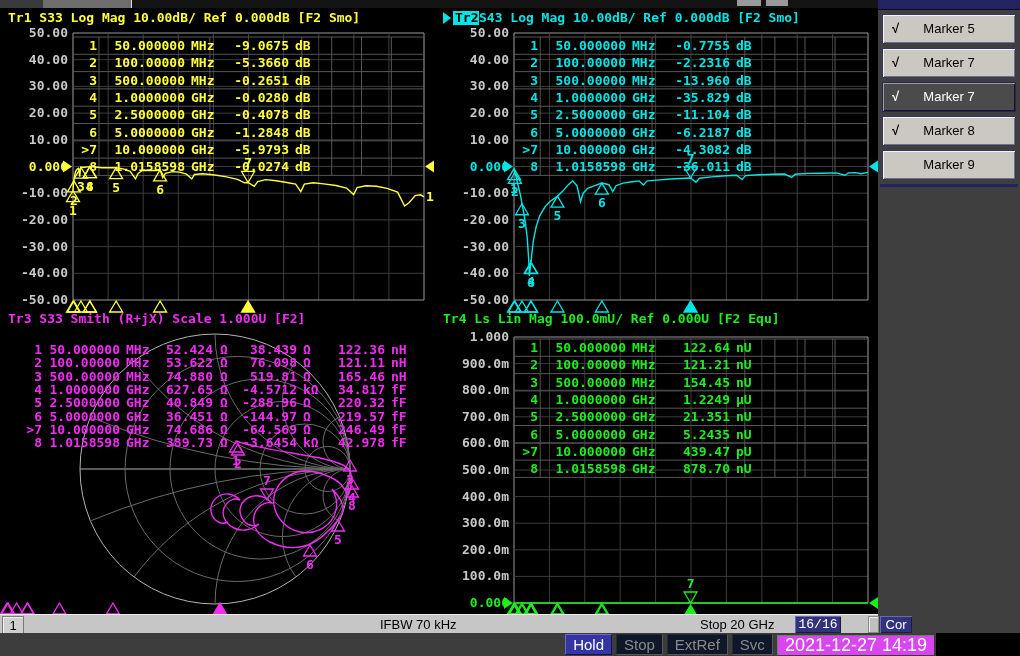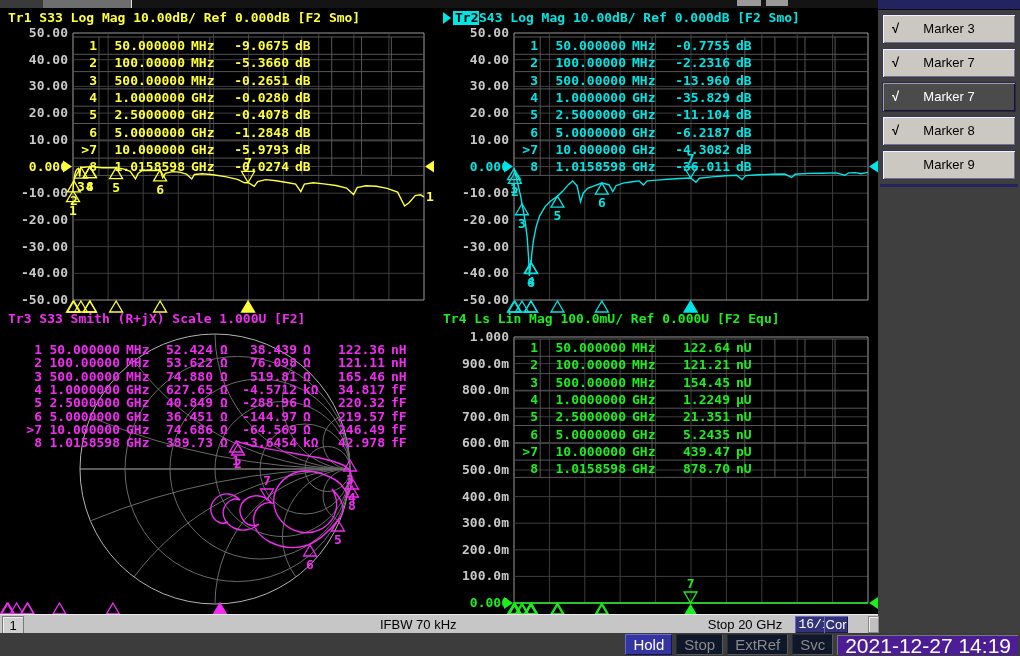--- a/index.html
+++ b/index.html
@@ -24,38 +24,38 @@
   .sk-sep{height:3px;background:#23235f;margin:4px 2px 0;}
   
   #status-bar{position:absolute;left:0;top:614px;width:878px;height:19px;background:#c6c6c6;
       border-top:1px solid #ececec;border-bottom:1px solid #6f6f6f;
       font-size:13px;color:#000;}
   #status-bar span{position:absolute;top:1px;line-height:17px;}
   .ch-box{left:2px;width:20px;text-align:center;border:1px solid #7a7a7a;
       box-shadow:inset 1px 1px 0 #efefef;background:#cfcfcf;}
   .sb-start{left:32px;margin-top:46px;}
   .sb-ifbw{left:360px;margin-left:20px;}
-  .sb-stop{left:700px;width:90px;text-align:center;}
+  .sb-stop{left:700px;width:90px;text-align:left;}
   .badge{background:#33337d;color:#fff;text-align:center;
       box-shadow:inset 1px 1px 0 #6a6ab0, inset -1px -1px 0 #1a1a45;}
   .sb-sweep{left:795px;width:46px;font-family:Liberation Mono, monospace;}
-  .sb-cor{left:824px;width:24px;}
+  .sb-cor{left:880px;width:32px;}
   .sb-sq{left:868px;width:9px;height:15px;background:#c0c0c0;border:1px solid #888;
       box-shadow:inset 1px 1px 0 #eee;}
   
-  #instr-bar{position:absolute;left:0;top:633px;width:1020px;height:23px;background:#3c3c3c;
+  #instr-bar{position:absolute;left:0;top:633px;width:936px;height:23px;background:#3c3c3c;
       display:flex;justify-content:flex-end;align-items:center;font-size:15px;}
   #instr-bar>span{display:inline-block;height:19px;line-height:19px;margin-left:4px;
       padding:0 7px;text-align:center;}
   .ib-hold{background:#3434a2;color:#fff;border:1px solid #6a6ac8;border-right-color:#15154a;
       border-bottom-color:#15154a;}
   .ib-dis{color:#8a8a8a;border:1px solid #2a2a2a;border-right-color:#585858;
       border-bottom-color:#585858;background:#0f172a;}
-  .ib-date{color:#fff;font-size:21px;border-left:1px solid #777;border-top:1px solid #777;
-      background:#4c1d95;padding:0 6px;margin-right:2px;}
+  .ib-date{color:#fff;font-size:18px;border-left:1px solid #777;border-top:1px solid #777;
+      background:#d946ef;padding:0 6px;margin-right:2px;}
 </style>
 </head>
 <body>
 
 <div id="screen">
 
   <div id="top-strip">
     <div class="ts-seg" style="left:0;width:43px;background:#3a3a3a;"></div>
     <div class="ts-seg" style="left:43px;width:88px;background:#6e6e6e;border-right:1px solid #dcdcdc;"></div>
     <div class="ts-seg" style="left:737px;width:24px;height:6px;background:#9a9a9a;"></div>
@@ -548,21 +548,21 @@
         <text x="385" y="439.1" fill="#f22cf2" text-anchor="end" font-size="13" font-family="&quot;DejaVu Sans Mono&quot;,monospace" font-weight="bold">42.978</text>
         <text x="391" y="439.1" fill="#f22cf2" text-anchor="start" font-size="13" font-family="&quot;DejaVu Sans Mono&quot;,monospace" font-weight="bold">fF</text>
         <text x="8" y="315" fill="#f22cf2" text-anchor="start" font-size="13" font-family="&quot;DejaVu Sans Mono&quot;,monospace" font-weight="bold">Tr3 S33 Smith (R+jX) Scale 1.000U [F2]</text>
       </g>
     </svg>
 
   <div id="softkeys">
     <div class="sk-top"></div>
     <button class="sk" id="sk-0">
       <span class="chk">√</span>
-      <span>Marker 3</span>
+      <span>Marker 5</span>
     </button>
     <button class="sk" id="sk-1">
       <span class="chk">√</span>
       <span>Marker 7</span>
     </button>
     <button class="sk active" id="sk-2">
       <span class="chk">√</span>
       <span>Marker 7</span>
     </button>
     <button class="sk" id="sk-3">

